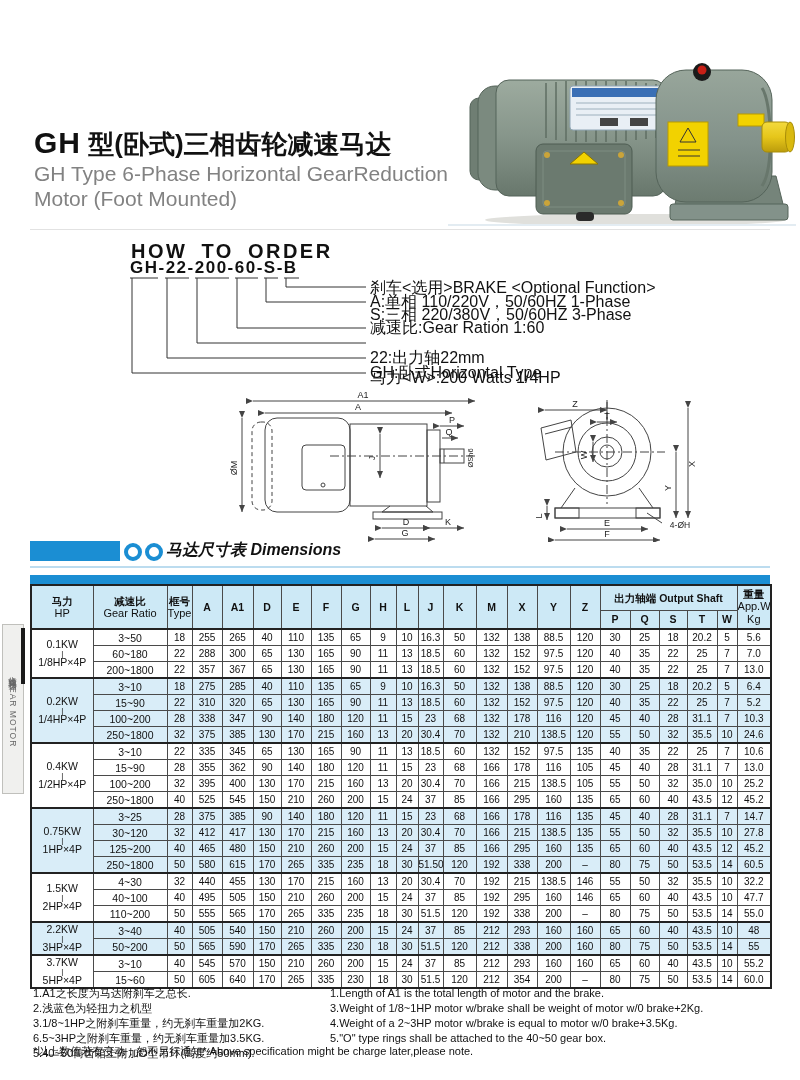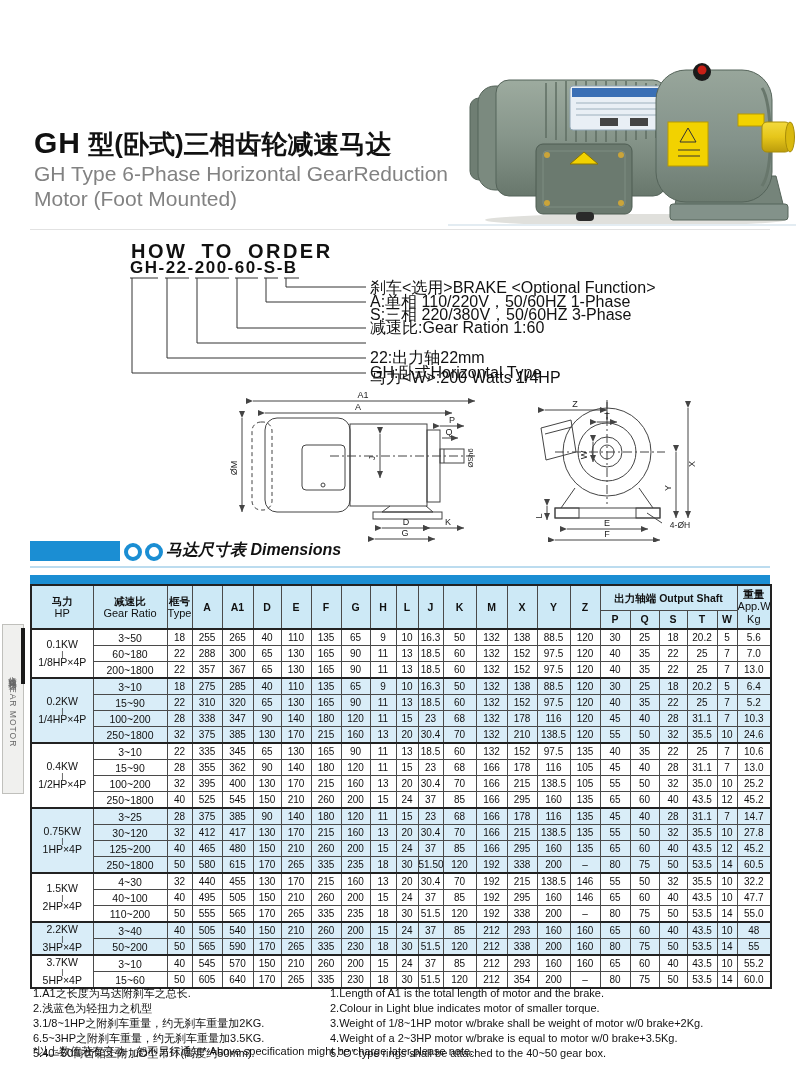--- a/index.html
+++ b/index.html
@@ -930,20 +930,19 @@
 
   <div class="abs notes notes-zh">
       <div>1.A1之长度为马达附刹车之总长.</div>
       <div>2.浅蓝色为轻扭力之机型</div>
       <div>3.1/8~1HP之附刹车重量，约无刹车重量加2KG.</div>
       <div>6.5~3HP之附刹车重量，约无刹车重量加3.5KG.</div>
       <div>5.40~50筒齿箱上附加O型吊环(高度约50mm).</div>
     </div>
   <div class="abs notes notes-en">
       <div>1.Length of A1 is the total length of motor and the brake.</div>
-      <div>2.Colour in Light blue indicates motor of smaller torque.</div>
       <div>3.Weight of 1/8~1HP motor w/brake shall be weight of motor w/0 brake+2Kg.</div>
       <div>4.Weight of a 2~3HP motor w/brake is equal to motor w/0 brake+3.5Kg.</div>
       <div>5."O" type rings shall be attached to the 40~50 gear box.</div>
     </div>
   <div class="abs bottom-note">*以上数值若有变动，恕不另行通知* Above specification might be charge later,please note.</div>
 
 </div>
 
 </body></html>

